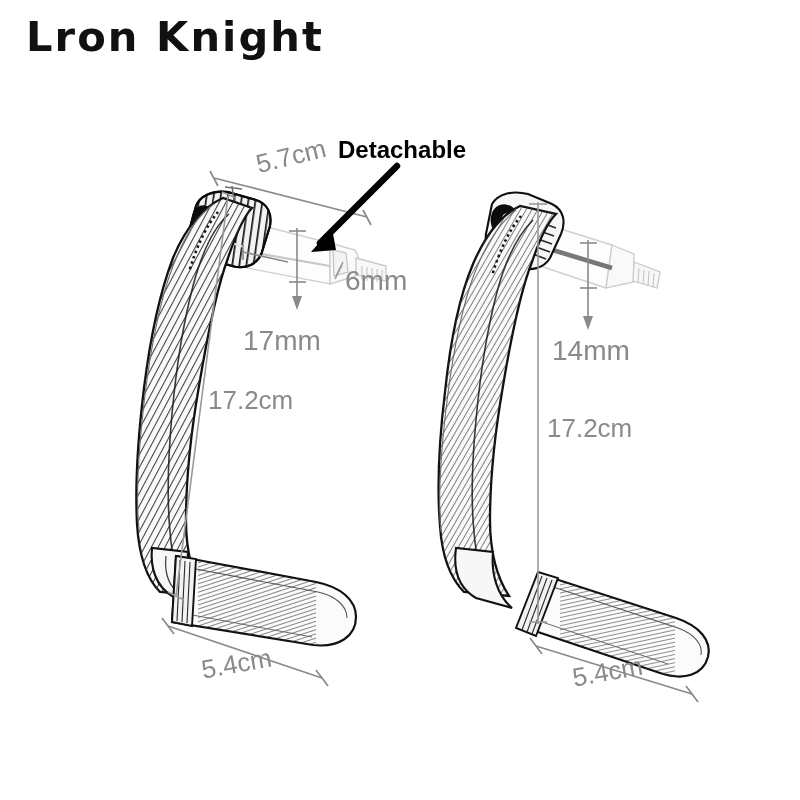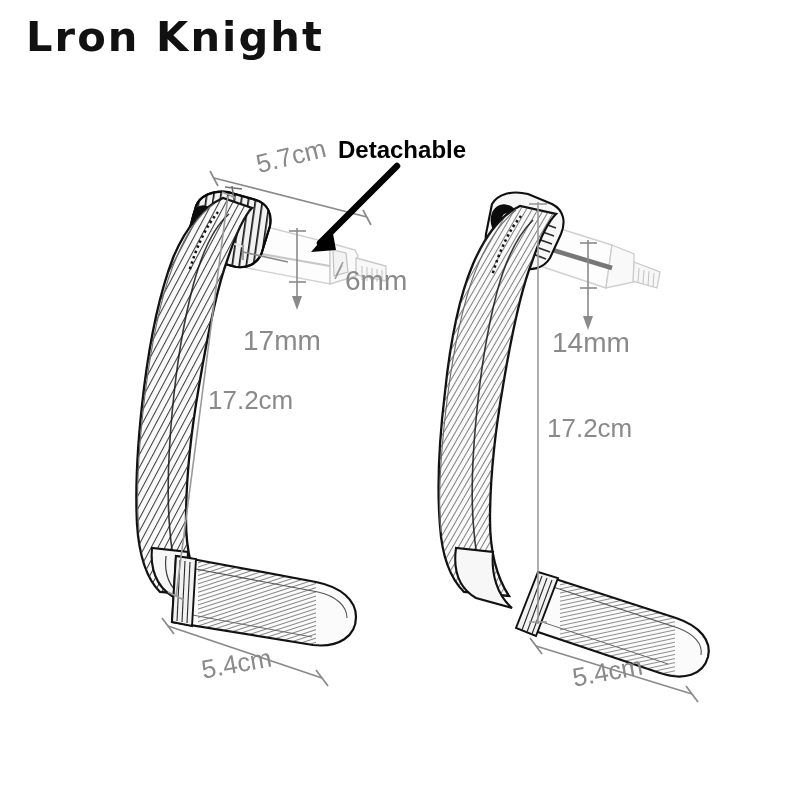--- a/index.html
+++ b/index.html
@@ -294,19 +294,19 @@
   <div class="dim big rot-l57" style="left:253px;top:150px;">5.7cm</div>
 
   <div class="dim mid" style="left:243px;top:325px;">17mm</div>
 
   <div class="dim mid" style="left:345px;top:265px;">6mm</div>
 
   <div class="dim big" style="left:208px;top:385px;">17.2cm</div>
 
   <div class="dim big rot-54" style="left:199px;top:655px;">5.4cm</div>
 
-  <div class="dim mid" style="left:552px;top:327px;">14mm</div>
+  <div class="dim mid" style="left:552px;top:335px;">14mm</div>
 
   <div class="dim big" style="left:547px;top:413px;">17.2cm</div>
 
   <div class="dim big rot-54" style="left:570px;top:663px;">5.4cm</div>
 
 </div>
 
 </body></html>

